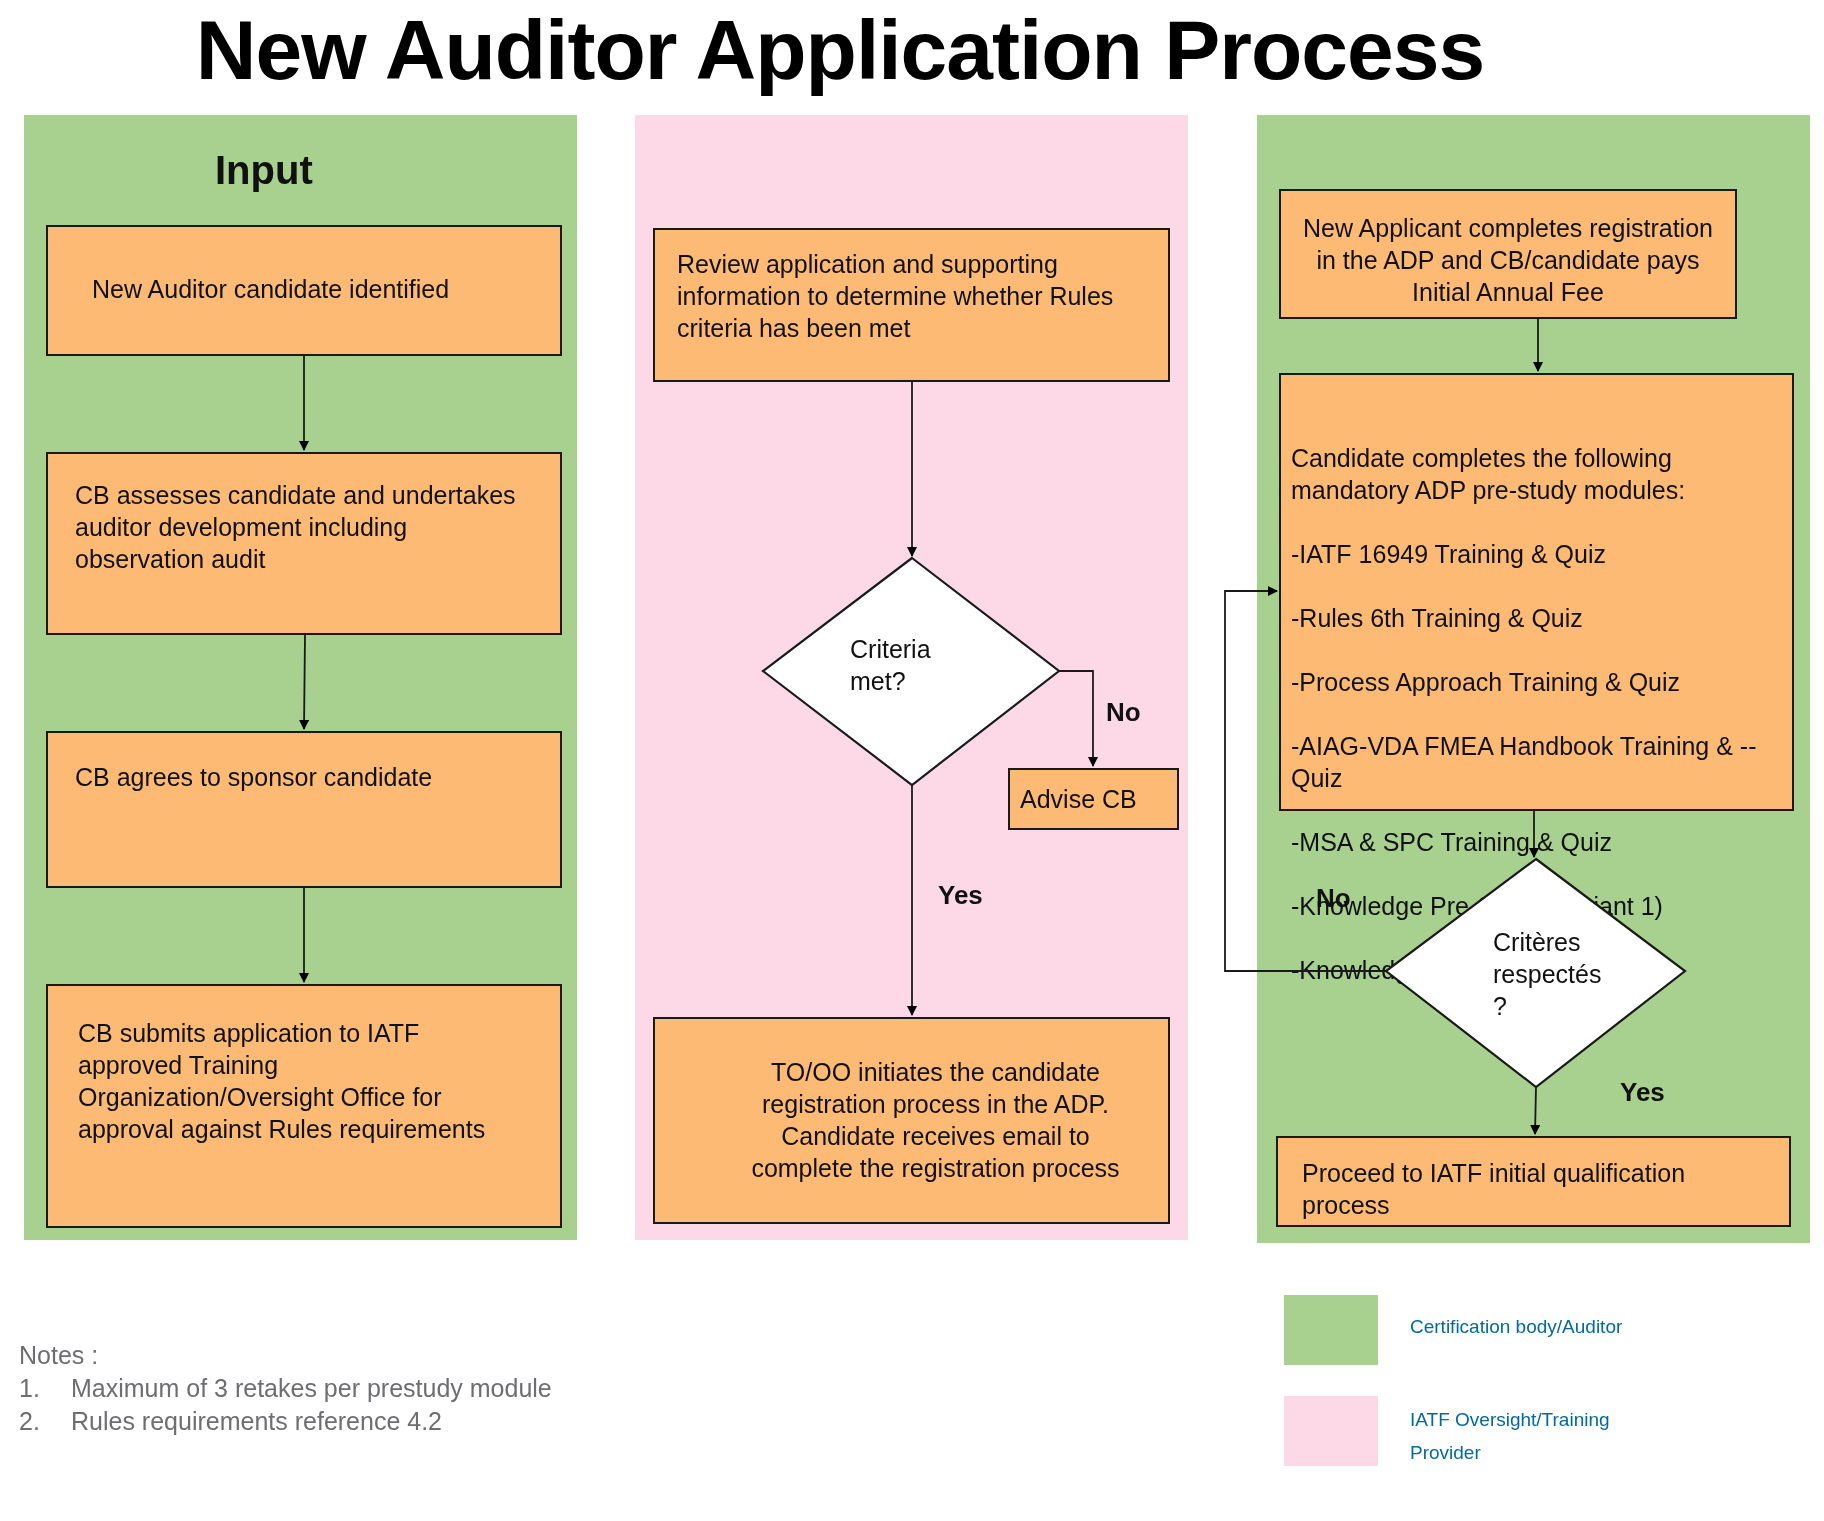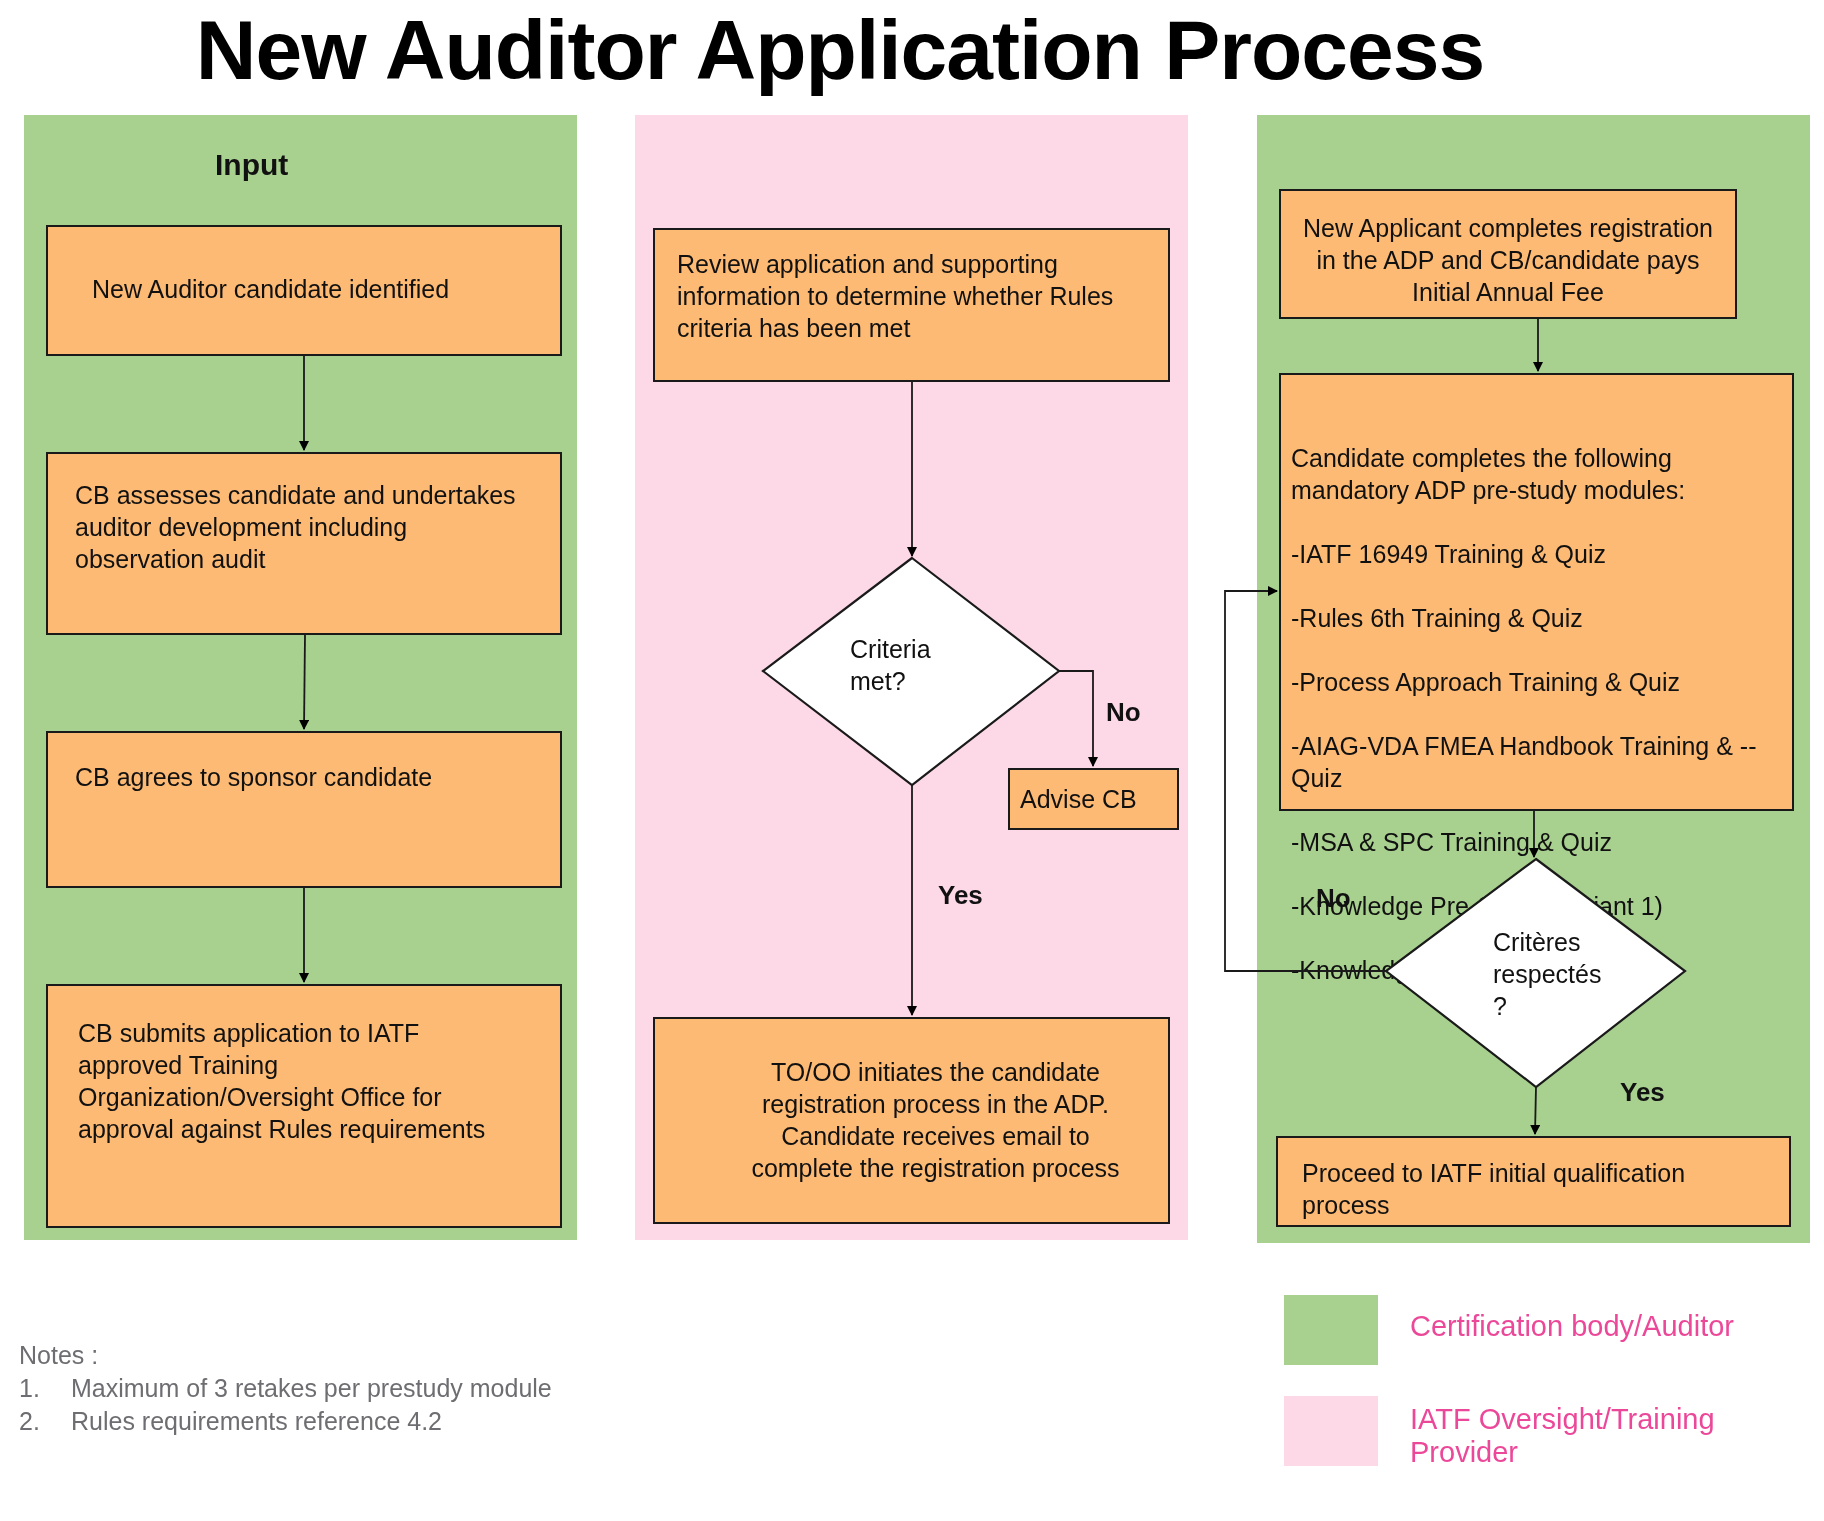--- a/index.html
+++ b/index.html
@@ -7,28 +7,28 @@
            font-family: "Liberation Sans", sans-serif; color: #111; }
     .abs { position: absolute; }
     .title { left: 0; top: 0; width: 1680px; text-align: center; font-weight: bold;
              font-size: 84px; letter-spacing: -1px; line-height: 92px; top: 0px; color: #000; }
     .lane { position: absolute; }
     .lane.green { background: #a8d08f; }
     .lane.pink { background: #fdd9e8; }
     .box { position: absolute; background: #fdba74; border: 2.5px solid #1a1a1a; box-sizing: border-box;
            font-size: 25px; line-height: 32px; color: #111; }
     .box .txt { position: absolute; white-space: pre-line; }
-    .lane-title { font-weight: bold; font-size: 30px; color: #111; }
+    .lane-title { font-weight: bold; font-size: 40px; color: #111; }
     .branch { font-weight: bold; font-size: 26px; color: #111; text-align: center; }
     .diamond-text { font-size: 25px; line-height: 32px; color: #111; white-space: pre-line; }
     svg.connectors { position: absolute; left: 0; top: 0; pointer-events: none; }
     .notes { font-size: 25px; line-height: 33px; color: #6e6e72; }
     .notes .num { display: inline-block; width: 52px; }
     .legend-swatch { position: absolute; width: 94px; height: 70px; }
-    .legend-label { font-size: 29px; line-height: 33px; color: #ec4899; white-space: pre-line; }
+    .legend-label { font-size: 19px; line-height: 33px; color: #0369a1; white-space: pre-line; }
   </style>
 </head>
 <body>
 
 <div class="abs title" style="left:0;top:4px;width:1680px;">New Auditor Application Process</div>
 
 <div class="lane green" style="left:24px;top:115px;width:553px;height:1125px;"></div>
 <div class="lane pink" style="left:635px;top:115px;width:553px;height:1125px;"></div>
 <div class="lane green" style="left:1257px;top:115px;width:553px;height:1128px;"></div>
 

